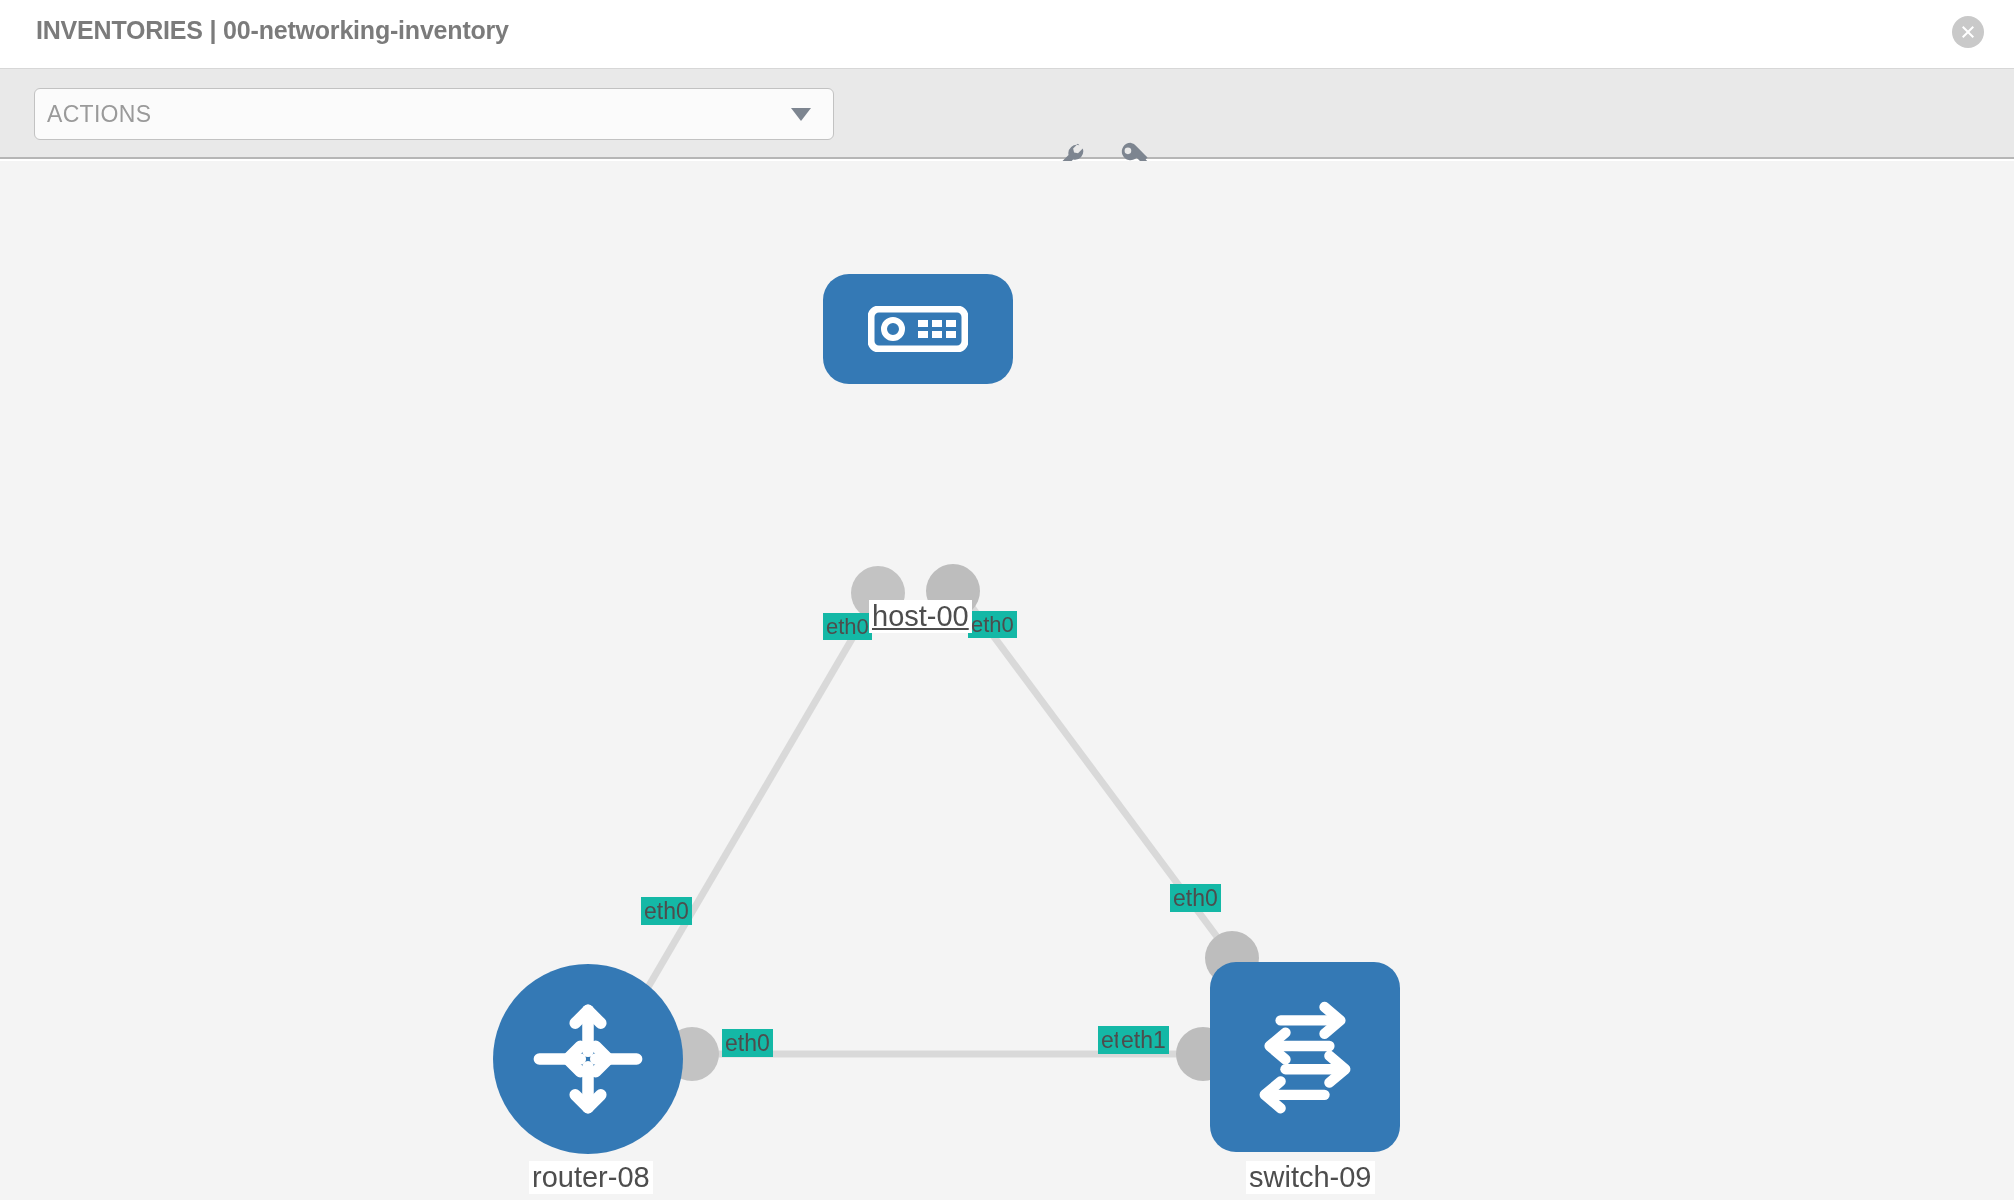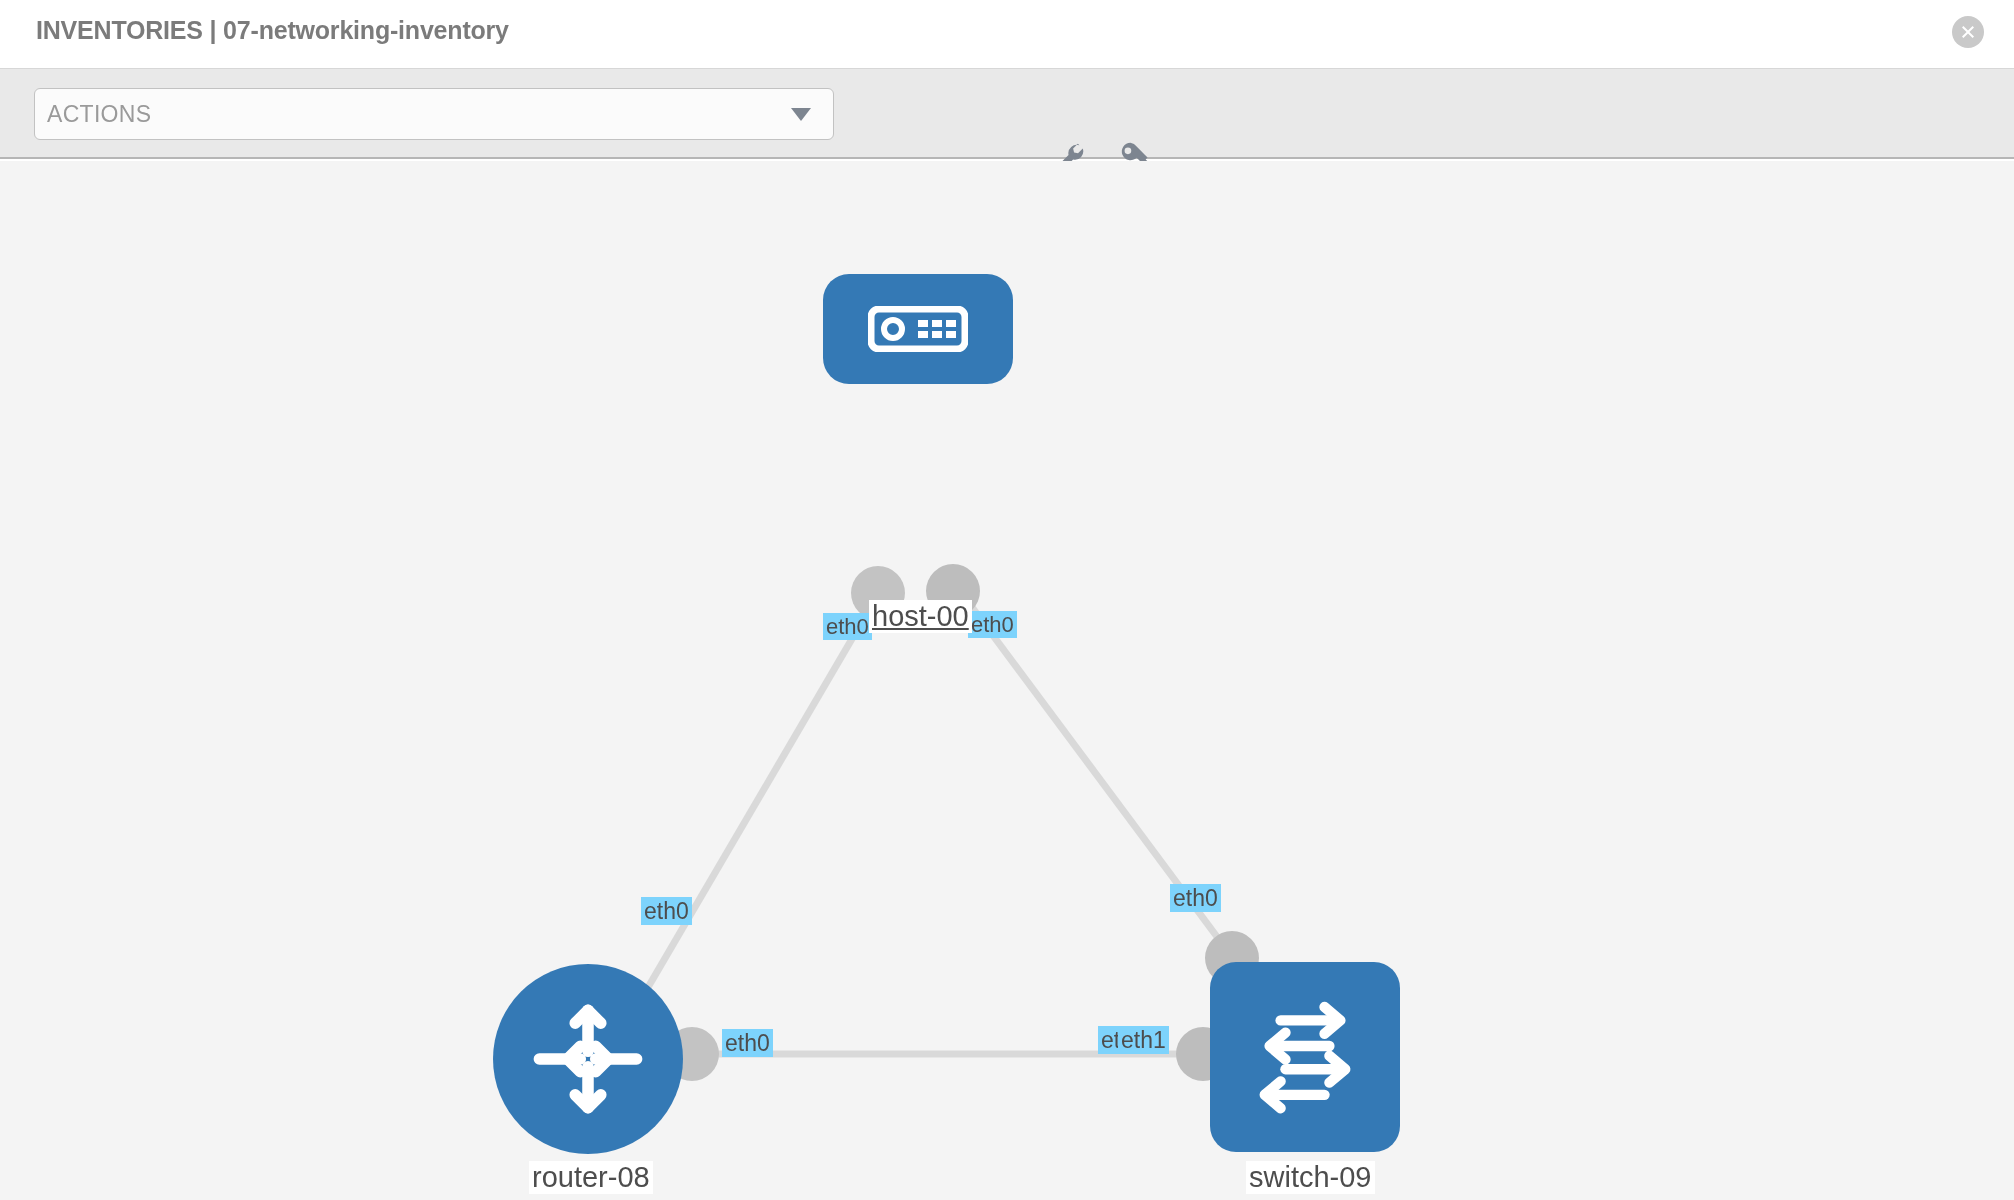--- a/index.html
+++ b/index.html
@@ -89,21 +89,21 @@
     position: absolute;
     left: 0; top: 161px;
     width: 2014px; height: 1039px;
     background: #f4f4f4;
     overflow: hidden;
   }
   .topo-svg { position:absolute; left:0; top:0; width: 2014px; height: 1039px; }
 
   .edge-label {
     position: absolute;
-    background: #7dd3fc;
+    background: #14b8a6;
     color: #4d4d4d;
     padding: 1px 3px;
     white-space: nowrap;
     line-height: 1.15;
   }
   .node-label {
     position: absolute;
     background: #ffffff;
     color: #4d4d4d;
     font-size: 29px;
@@ -161,21 +161,21 @@
     background: #3479b5;
     cursor: pointer;
   }
 </style>
 </head>
 <body>
 
 <div class="app">
 
   <div class="header">
-    <div class="page-title">INVENTORIES | 07-networking-inventory</div>
+    <div class="page-title">INVENTORIES | 00-networking-inventory</div>
     <div class="close-btn">
       <svg width="20" height="20" viewBox="0 0 20 20" aria-hidden="true">
         <path d="M5.4 4 10 8.6 14.6 4 16 5.4 11.4 10 16 14.6 14.6 16 10 11.4 5.4 16 4 14.6 8.6 10 4 5.4Z" fill="#ffffff"></path>
       </svg>
     </div>
   </div>
 
   <div class="toolbar">
 
     <div class="select-box" id="actions-select">

